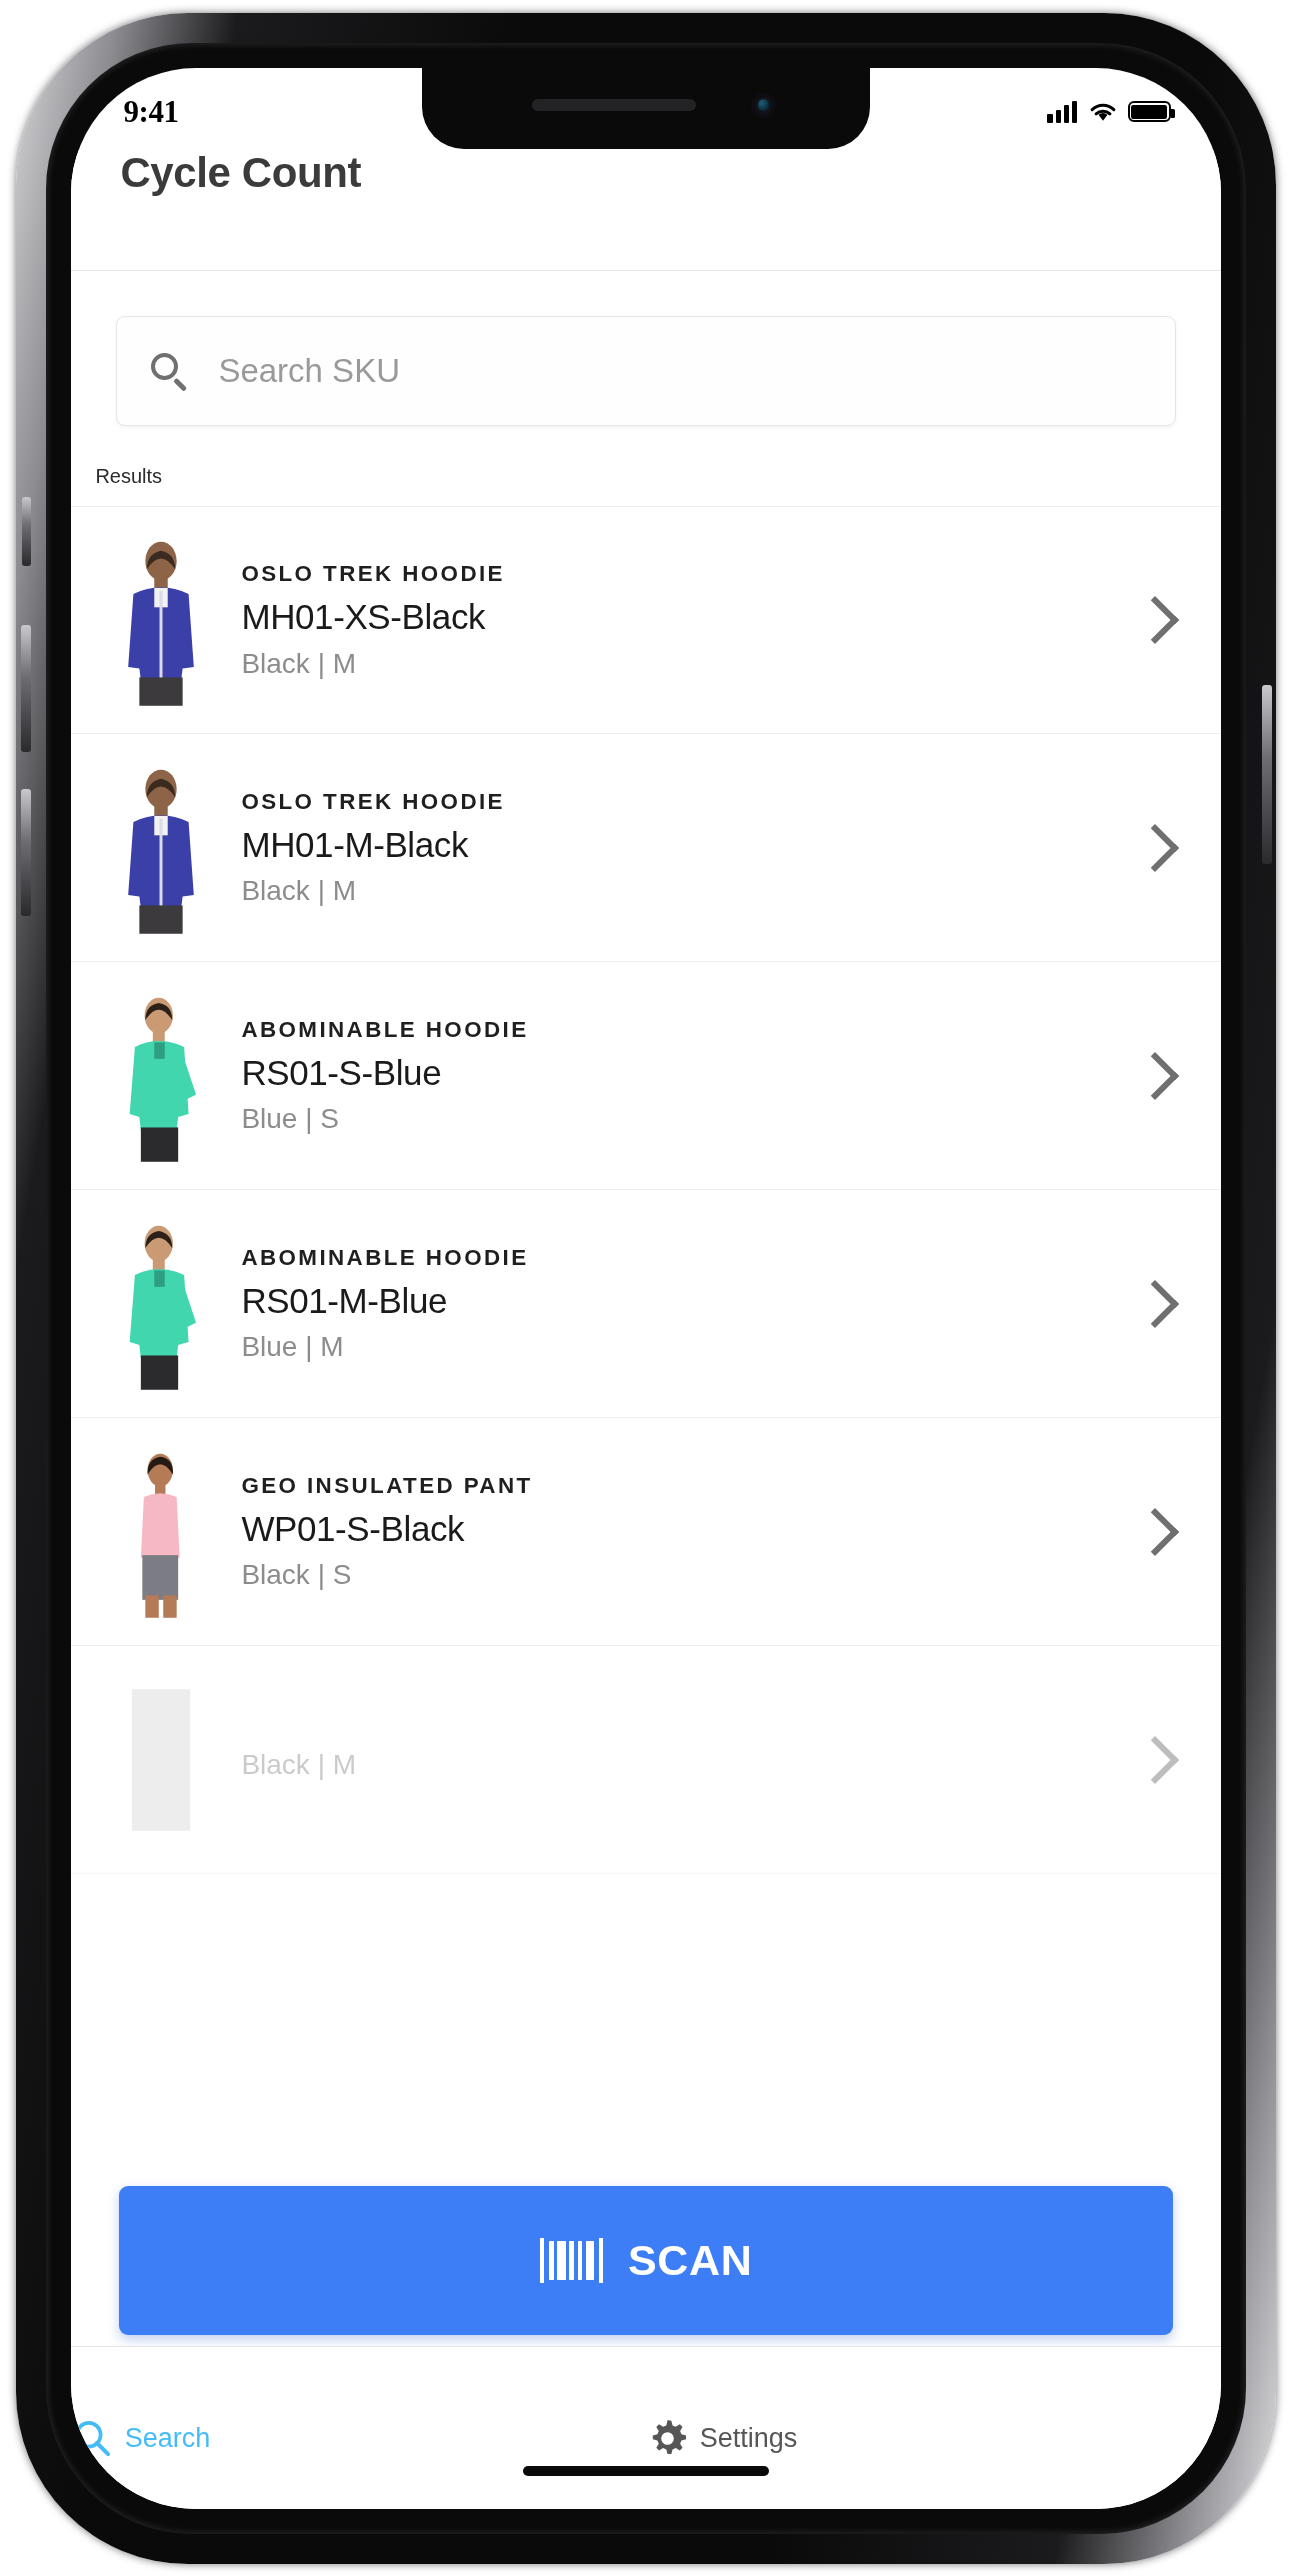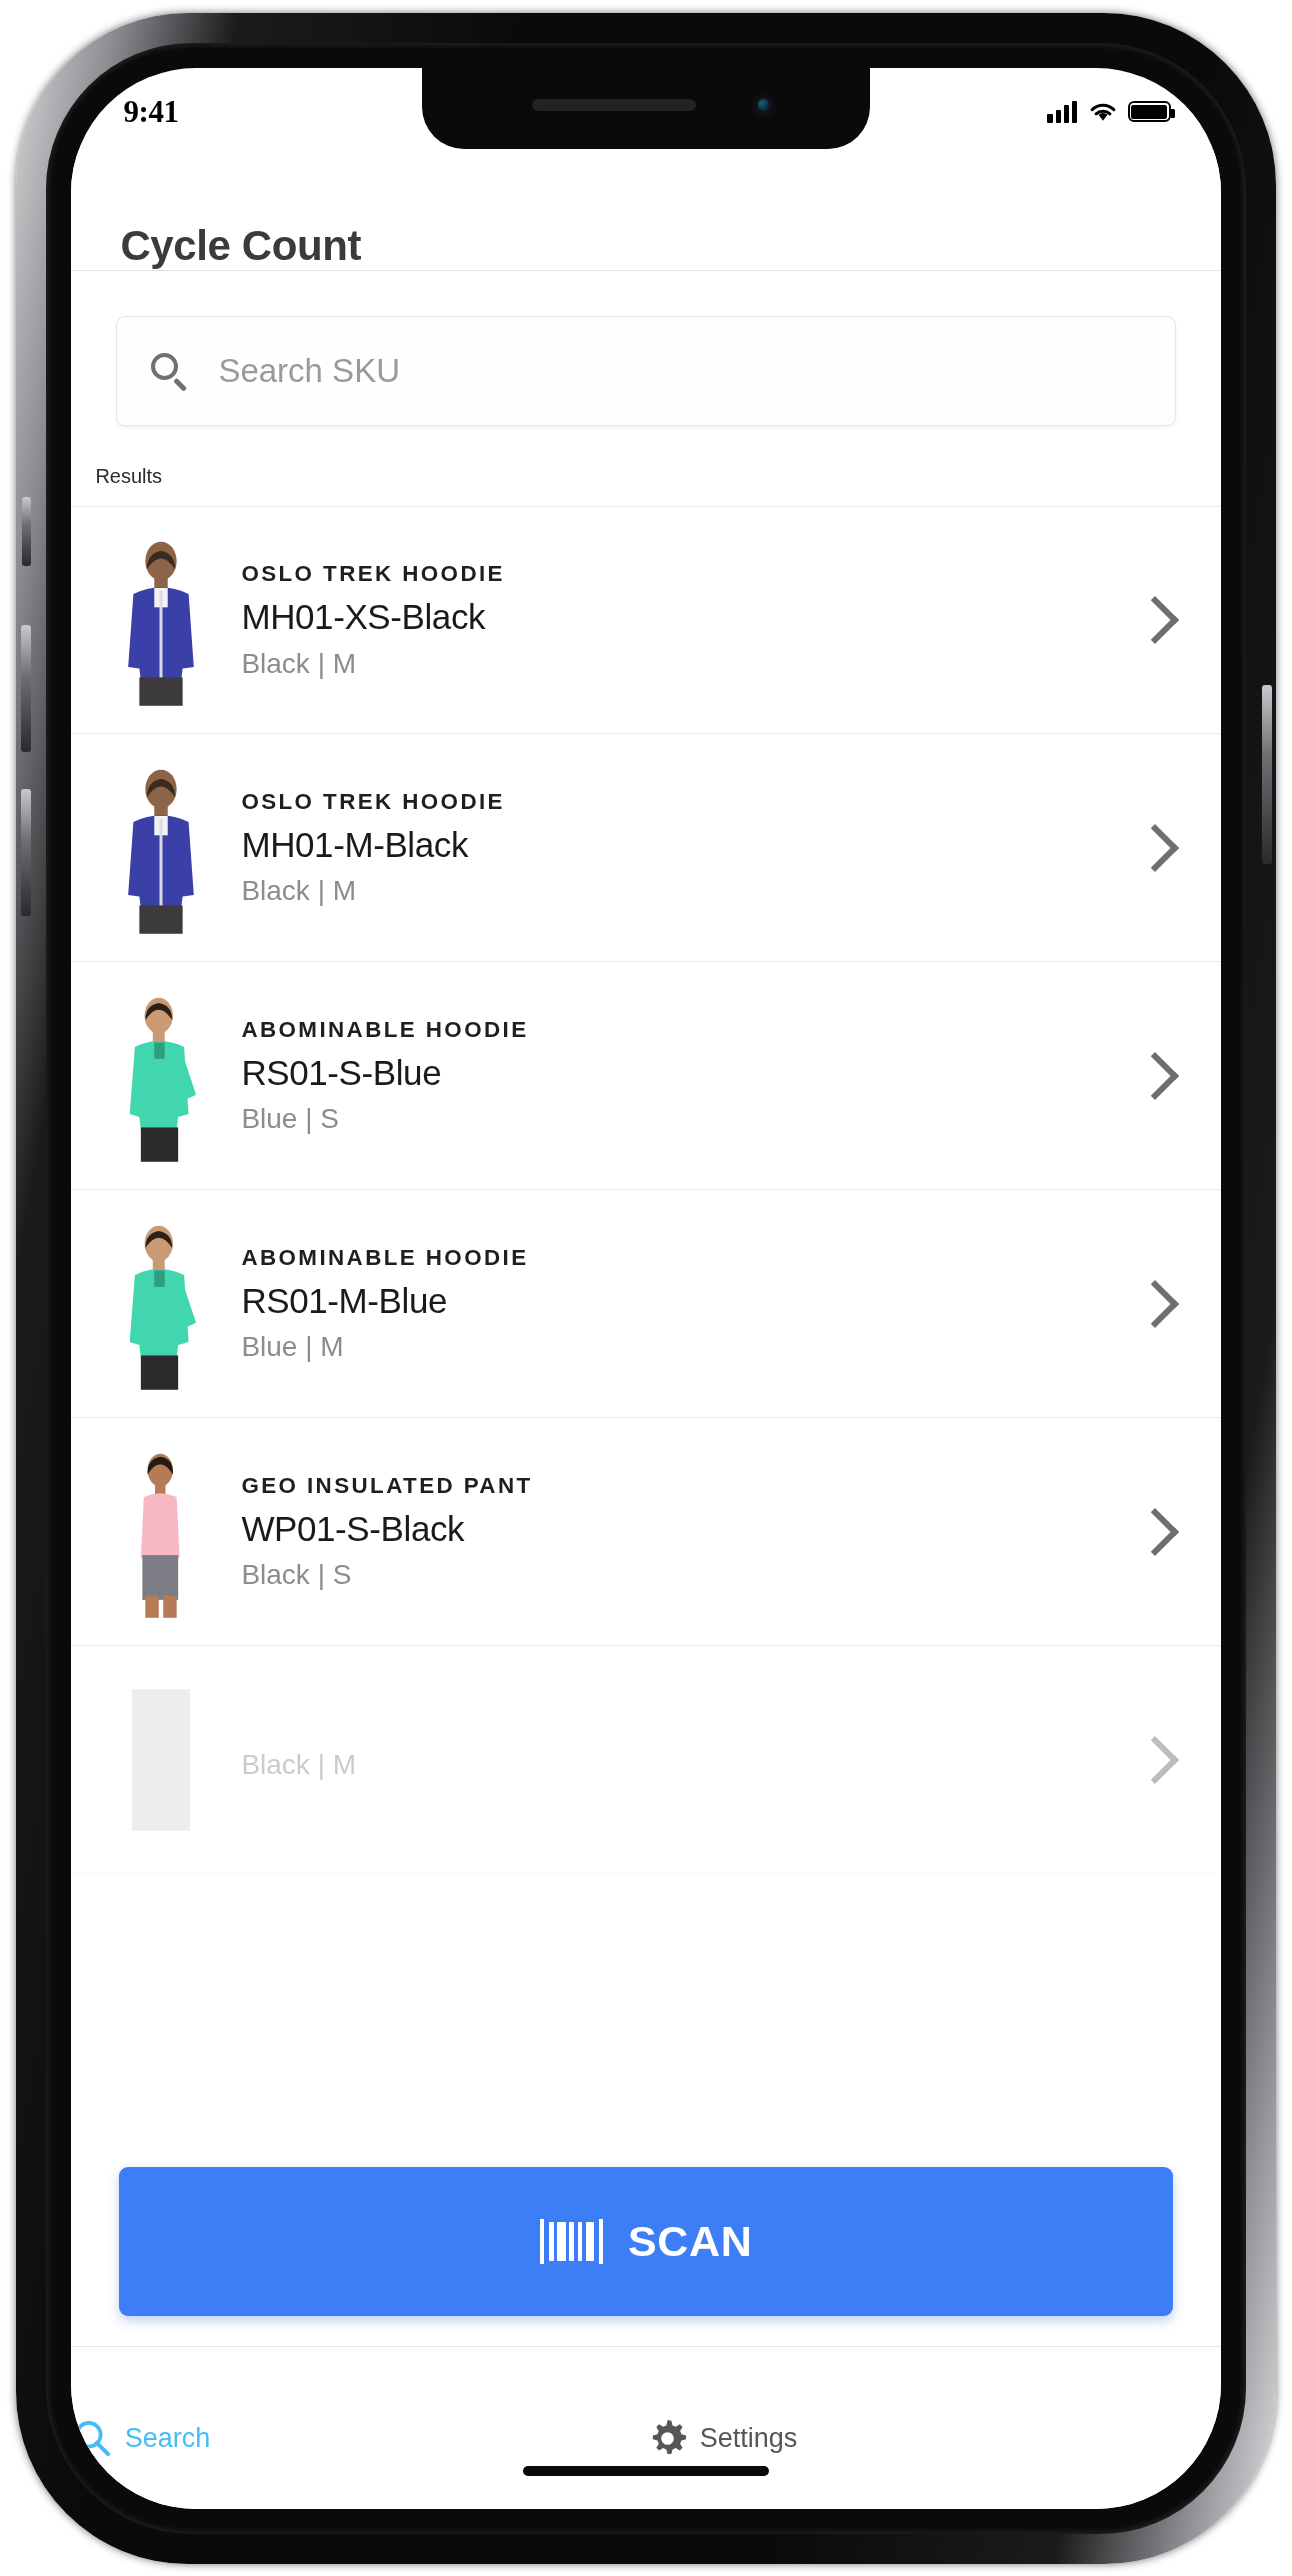--- a/index.html
+++ b/index.html
@@ -110,21 +110,21 @@
     width:3.7px; height:9px; background:#000; border-radius: 0 1.5px 1.5px 0;
   }
   #battery-fill { width: 100%; height: 100%; background:#000; border-radius: 2.2px; }
 
   
   #app-header {
     position: absolute; left: 0; top: 81px;
     width: 100%; height: 122px;
     background: #ffffff;
     border-bottom: 1.5px solid #e3e3e3;
-    display: flex; align-items: flex-end;
+    display: flex; align-items: flex-start;
     padding-left: 49px;
     z-index: 20;
   }
   #page-title {
     font-size: 42px; font-weight: 700;
     color: #3b3b3b; letter-spacing: -0.4px;
   }
 
   
   #content {
@@ -202,21 +202,21 @@
     margin-right: 6px;
     border-right: 6px solid #6f6f6f;
     border-top: 6px solid #6f6f6f;
     transform: rotate(45deg);
   }
 
   
   #scan-button {
     position: absolute;
     left: 48px; right: 48px;
-    bottom: 193px; height: 149px;
+    bottom: 174px; height: 149px;
     background: #3d7ef7;
     border-radius: 9px;
     display: flex; align-items: center; justify-content: center;
     gap: 25px;
     z-index: 25;
     box-shadow: 0 4.5px 12px rgba(40,90,200,.28);
   }
   #scan-label {
     font-size: 43px; font-weight: 700; color: #ffffff;
     letter-spacing: 0.7px;

